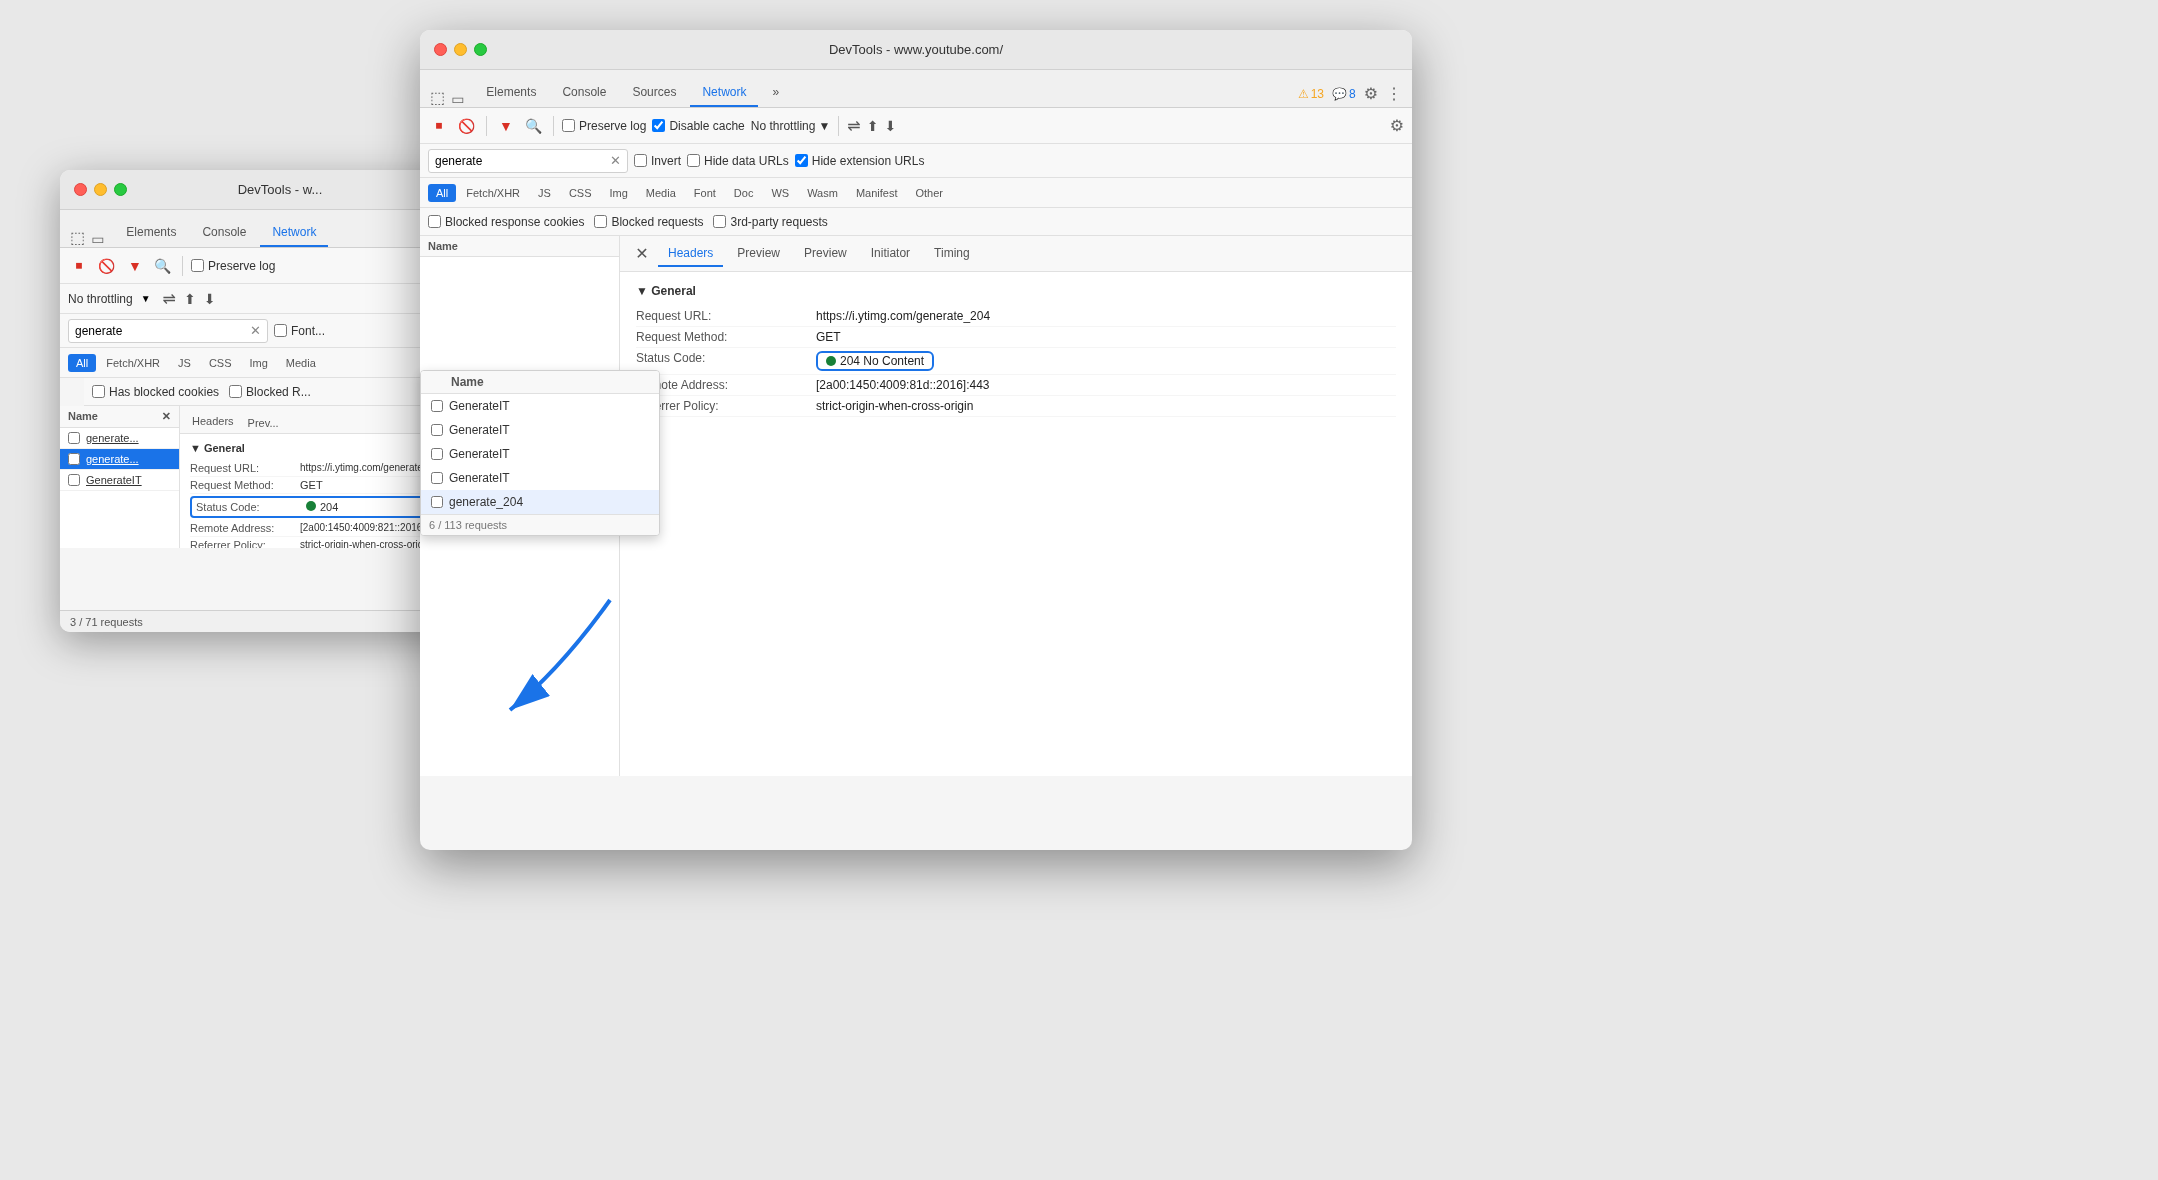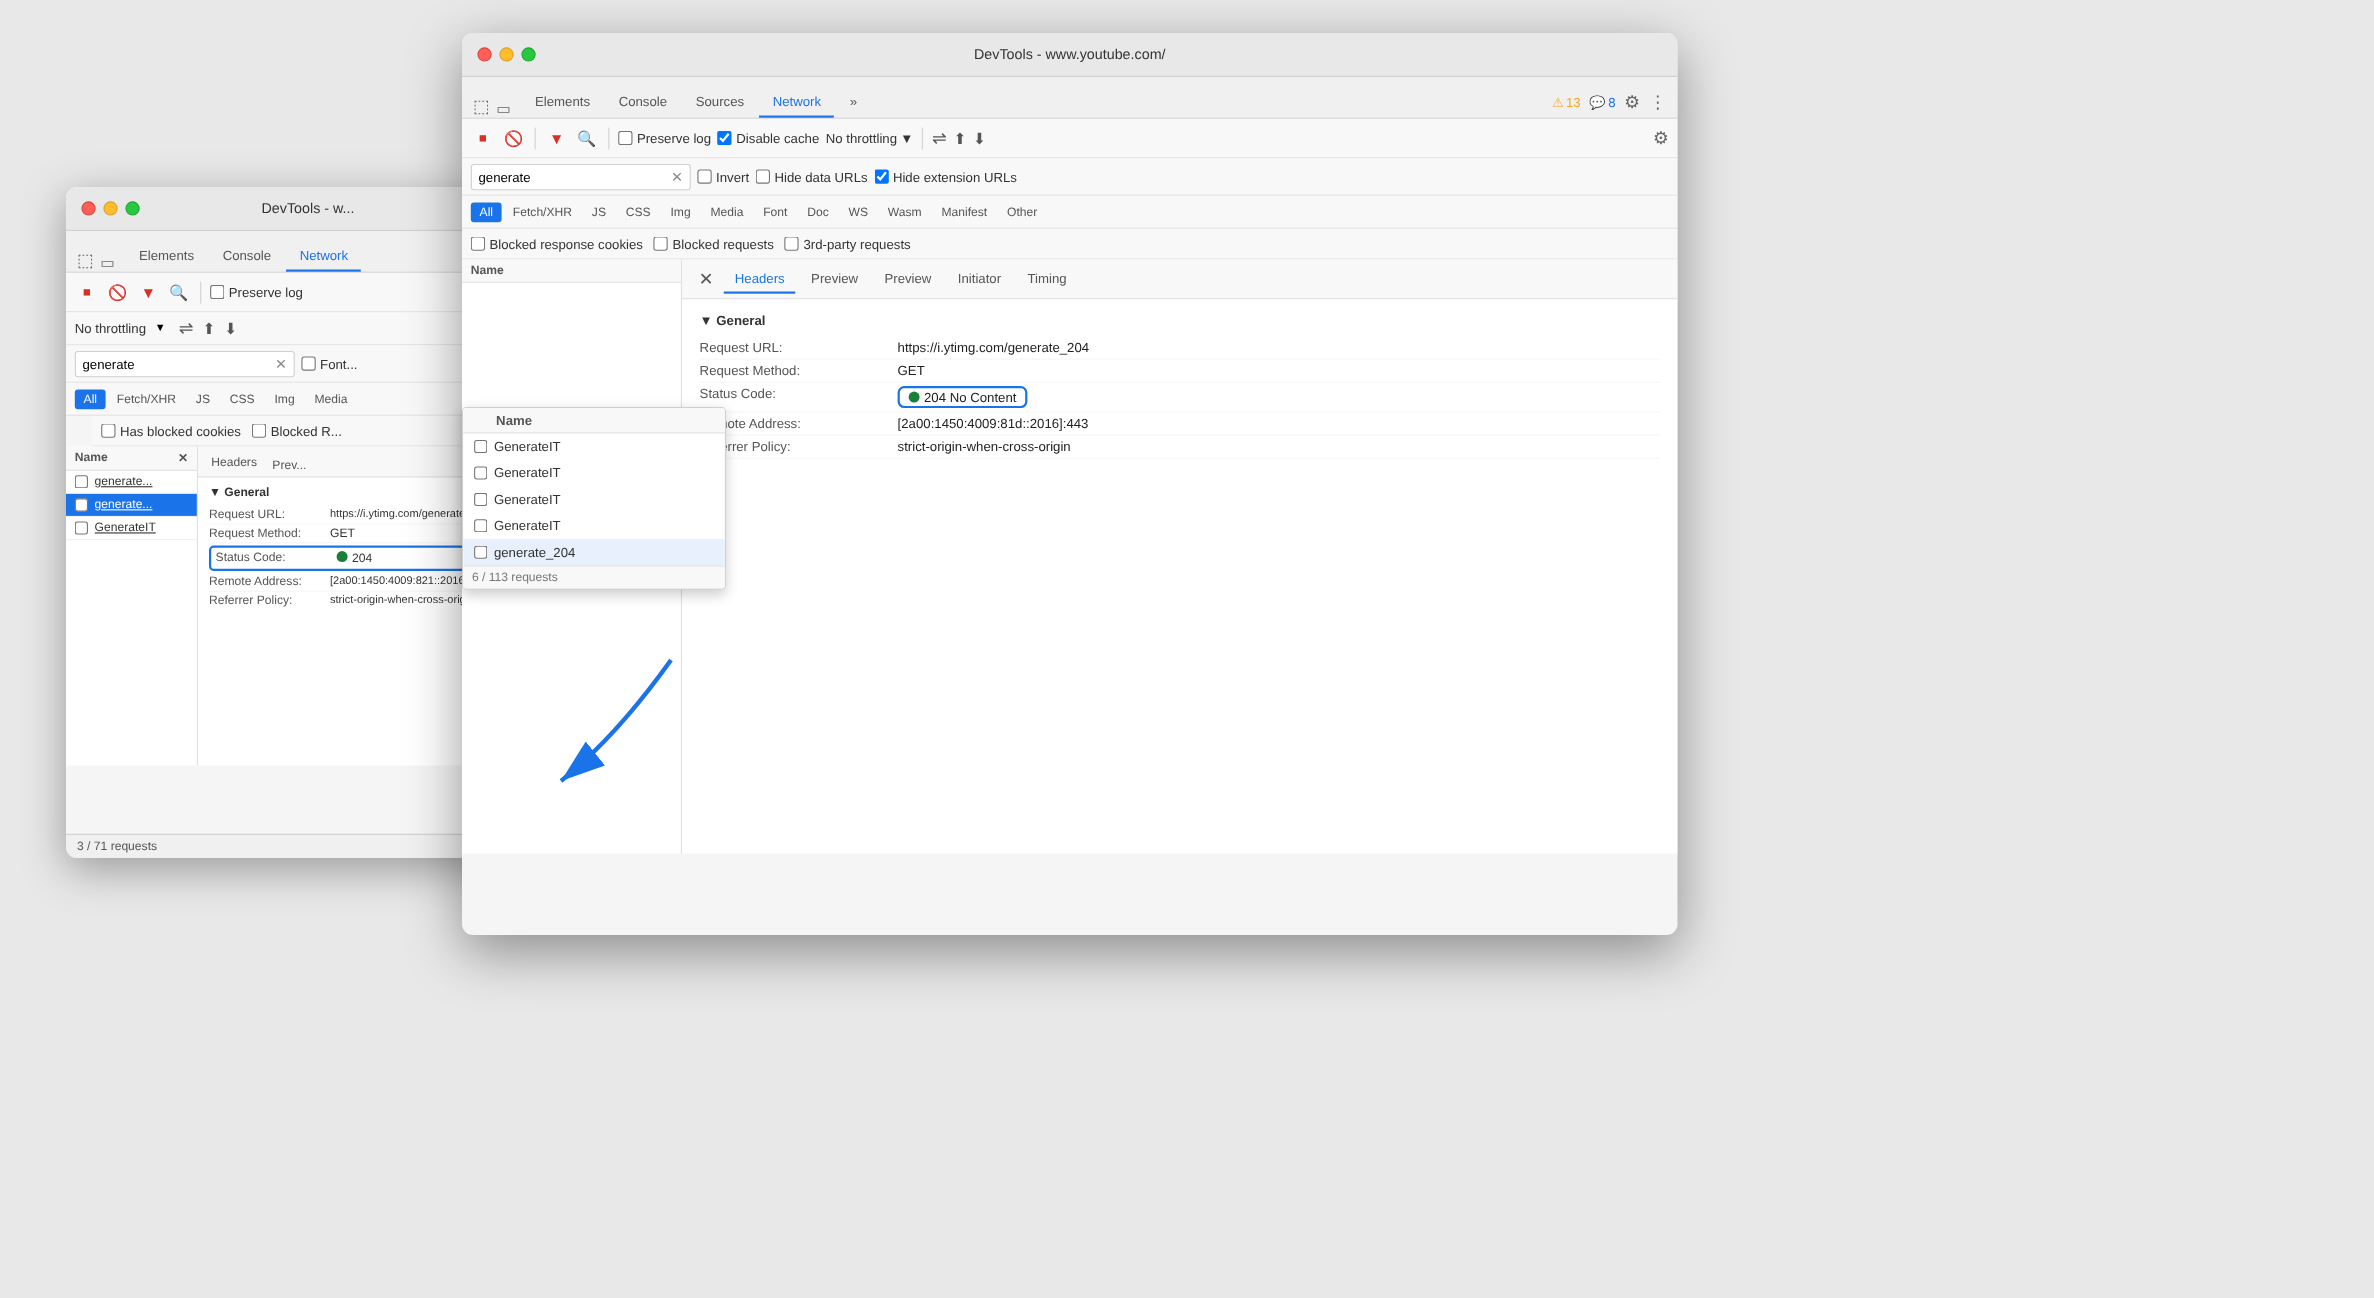--- a/index.html
+++ b/index.html
@@ -12,34 +12,34 @@
       position: relative;
       overflow: hidden;
     }
 
     
     .devtools-back {
       position: absolute;
       left: 60px;
       top: 170px;
       width: 440px;
-      height: 610px;
+      height: 462px;
       background: #f5f5f5;
       border-radius: 10px;
       box-shadow: 0 10px 40px rgba(0,0,0,0.35);
       overflow: hidden;
       z-index: 1;
     }
 
     
     .devtools-front {
       position: absolute;
       left: 420px;
       top: 30px;
-      width: 1105px;
+      width: 992px;
       height: 820px;
       background: #f5f5f5;
       border-radius: 10px;
       box-shadow: 0 15px 50px rgba(0,0,0,0.4);
       overflow: hidden;
       z-index: 3;
     }
 
     
     .title-bar {

